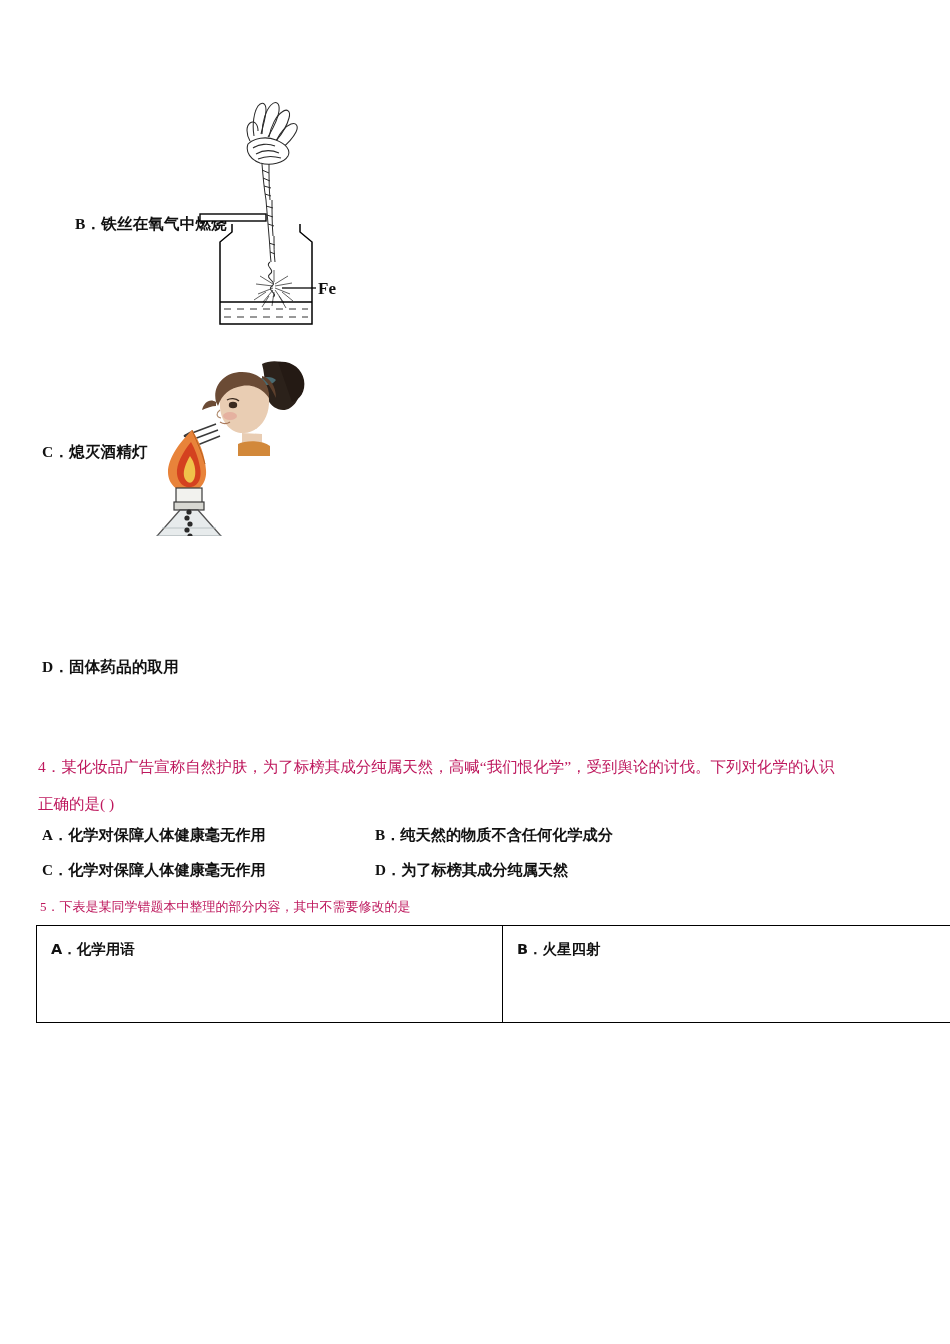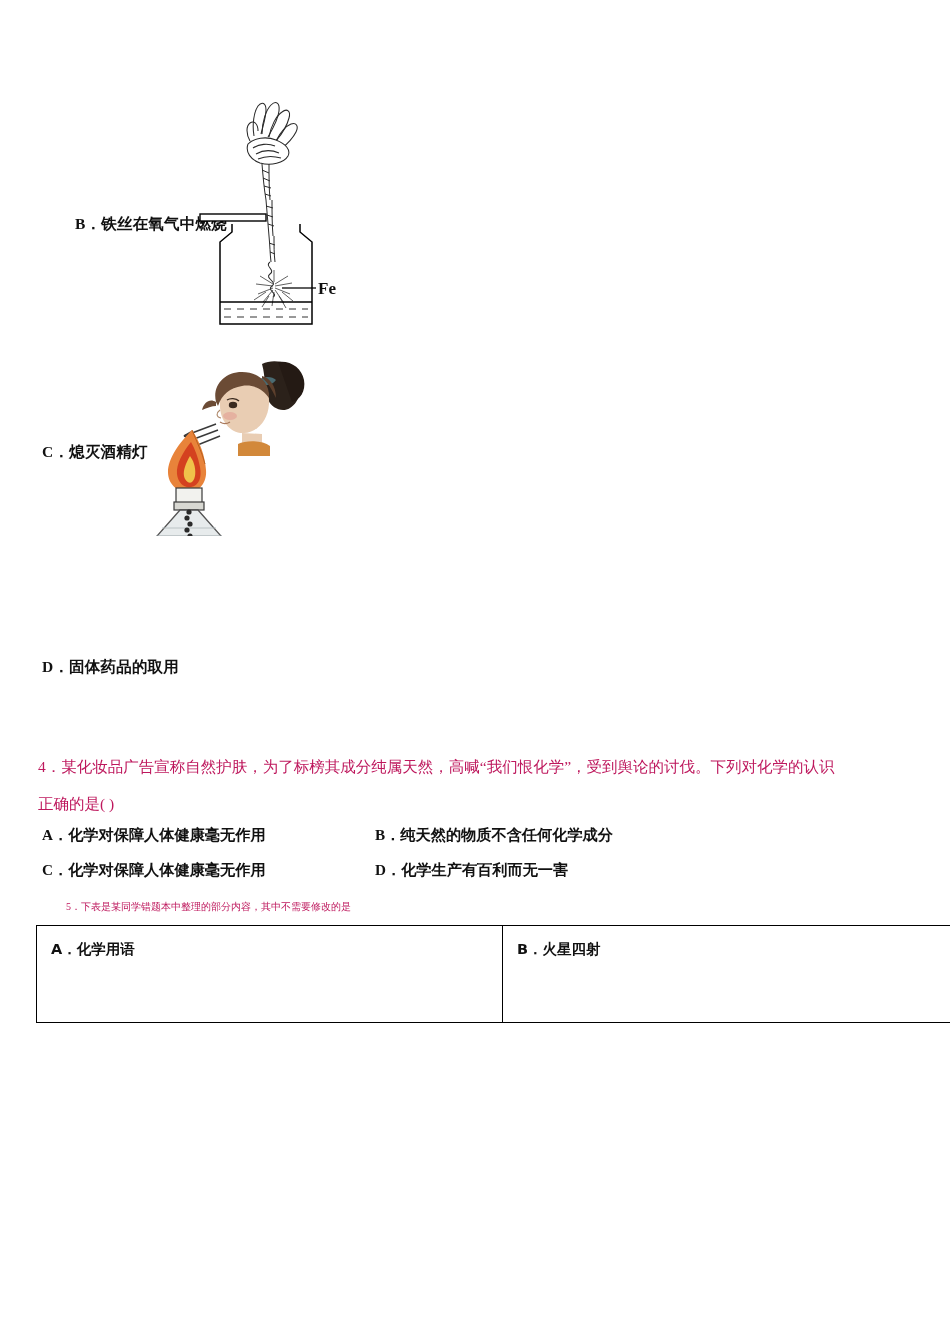--- a/index.html
+++ b/index.html
@@ -240,23 +240,23 @@
 
   <div class="opt-label" style="left:42px; top:640px;margin-top:17px;">D．固体药品的取用</div>
 
 
   <div class="qtext" style="left:38px; top:750px; width:890px;">4．某化妆品广告宣称自然护肤，为了标榜其成分纯属天然，高喊“我们恨化学”，受到舆论的讨伐。下列对化学的认识</div>
   <div class="qtext" style="left:38px; top:787px;">正确的是(    )</div>
 
   <div class="choice" style="left:42px; top:825px;">A．化学对保障人体健康毫无作用</div>
   <div class="choice" style="left:375px; top:825px;">B．纯天然的物质不含任何化学成分</div>
   <div class="choice" style="left:42px; top:860px;">C．化学对保障人体健康毫无作用</div>
-  <div class="choice" style="left:375px; top:860px;">D．化学生产有百利而无一害</div>
-
-  <div class="qtext" style="left:40px; top:890px; font-size:10px;margin-left:26px;">5．下表是某同学错题本中整理的部分内容，其中不需要修改的是</div>
+  <div class="choice" style="left:375px; top:860px;">D．为了标榜其成分纯属天然</div>
+
+  <div class="qtext" style="left:40px; top:890px; font-size:13px;">5．下表是某同学错题本中整理的部分内容，其中不需要修改的是</div>
 
   <table class="q5table">
     <tbody>
         <tr>
       <td class="hdr-cell" style="width:50%;">
         <div class="cell-head">A．化学用语</div>
       </td>
       <td class="hdr-cell" style="width:50%;">
         <div class="cell-head">B．火星四射</div>
       </td>

